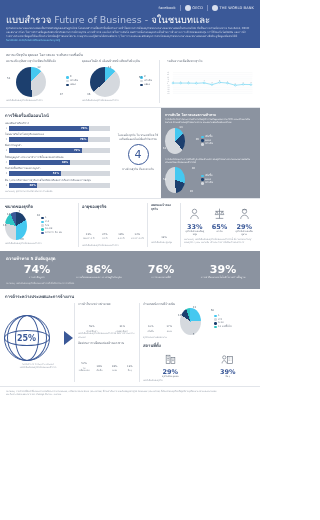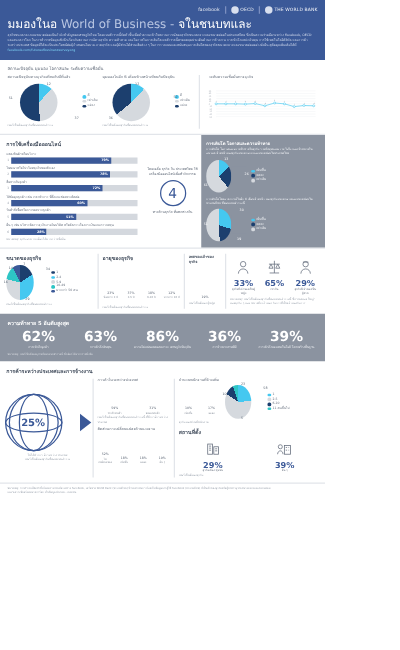--- a/index.html
+++ b/index.html
@@ -116,21 +116,21 @@
       <div class="logo">
         <span class="logo-mark"></span>
         <span>OECD</span>
       </div>
       <div class="logo">
         <span class="logo-mark"></span>
         <span>THE WORLD BANK</span>
       </div>
     </div>
     <div class="h-title">
-      <span>มมองในอ </span><span class="lite">World of Business</span><span class="lite"> - </span><span>จในชนบทและ</span>
+      <span>แบบสำรวจ </span><span class="lite">Future of Business</span><span class="lite"> - </span><span>จในชนบทและ</span>
     </div>
     <div class="h-sub">
       <span>ธุรกิจขนาดกลางและขนาดย่อมเป็นกำลังสำคัญของเศรษฐกิจไทย โดยแบบสำรวจนี้จัดทำขึ้นเพื่อทำความเข้าใจสถานการณ์ของธุรกิจขนาดกลางและขนาดย่อมในประเทศไทย ซึ่งเป็นความร่วมมือระหว่าง Facebook, OECD และธนาคารโลก ในการสำรวจข้อมูลเชิงลึกเกี่ยวกับสถานการณ์ทางธุรกิจ ความท้าทาย และโอกาสในการเติบโต ผลสำรวจนี้ครอบคลุมประเด็นด้านการจ้างงาน การเข้าถึงแหล่งเงินทุน การใช้เทคโนโลยีดิจิทัล และการค้าระหว่างประเทศ ข้อมูลที่ได้จะเป็นประโยชน์ต่อผู้กำหนดนโยบาย ภาคธุรกิจ และผู้มีส่วนได้ส่วนเสียต่าง ๆ ในการวางแผนและสนับสนุนการเติบโตของธุรกิจขนาดกลางและขนาดย่อมอย่างยั่งยืน ดูข้อมูลเพิ่มเติมได้ที่ </span><span class="lnk">facebook.com/futureofbusinesssurvey.org</span>
     </div>
   </div>
 
   <div class="band">
     <div class="sec-title" style="font-size:3.4px;font-weight:normal;color:#5a6473">สถานะปัจจุบัน มุมมอง โอกาสและ ระดับความเชื่อมั่น</div>
 
     <div class="row" style="margin-top:3px;gap:4px;">
@@ -507,33 +507,29 @@
           </div>
         </div>
       <div class="note" style="margin-top:1px">หมายเหตุ: เปอร์เซ็นต์ของธุรกิจที่ตอบแบบสำรวจนี้ ซึ่ง 'เพศของ ใหญ่' ของธุรกิจ ๆ และ หมายถึง เจ้าของ กิจการที่เป็นเจ้าของกิจการ</div>
     </div>
   </div>
 
   <div class="dark">
     <div class="sec-title">ความท้าทาย 5 อันดับสูงสุด</div>
     <div class="dstats" id="dstats">
         <div class="dstat">
-          <div class="dpct">62%</div>
+          <div class="dpct">74%</div>
                <div class="dcap">การเข้าถึงลูกค้า</div>
-        </div>
-        <div class="dstat">
-          <div class="dpct">63%</div>
-               <div class="dcap">การเข้าถึงเงินทุน</div>
         </div>
         <div class="dstat">
           <div class="dpct">86%</div>
                <div class="dcap">ความไม่แน่นอนของสภาวะ เศรษฐกิจปัจจุบัน</div>
         </div>
         <div class="dstat">
-          <div class="dpct">36%</div>
+          <div class="dpct">76%</div>
                <div class="dcap">การจ้างแรงงานที่มี</div>
         </div>
         <div class="dstat">
           <div class="dpct">39%</div>
                <div class="dcap">การเข้าถึงและเทคโนโลยี โครงสร้างพื้นฐาน</div>
         </div>
       </div>
     <div class="dnote">หมายเหตุ: เปอร์เซ็นต์ของธุรกิจที่ตอบแบบสำรวจนี้ ซึ่งเลือกได้มากกว่าหนึ่งข้อ</div>
   </div>
 

